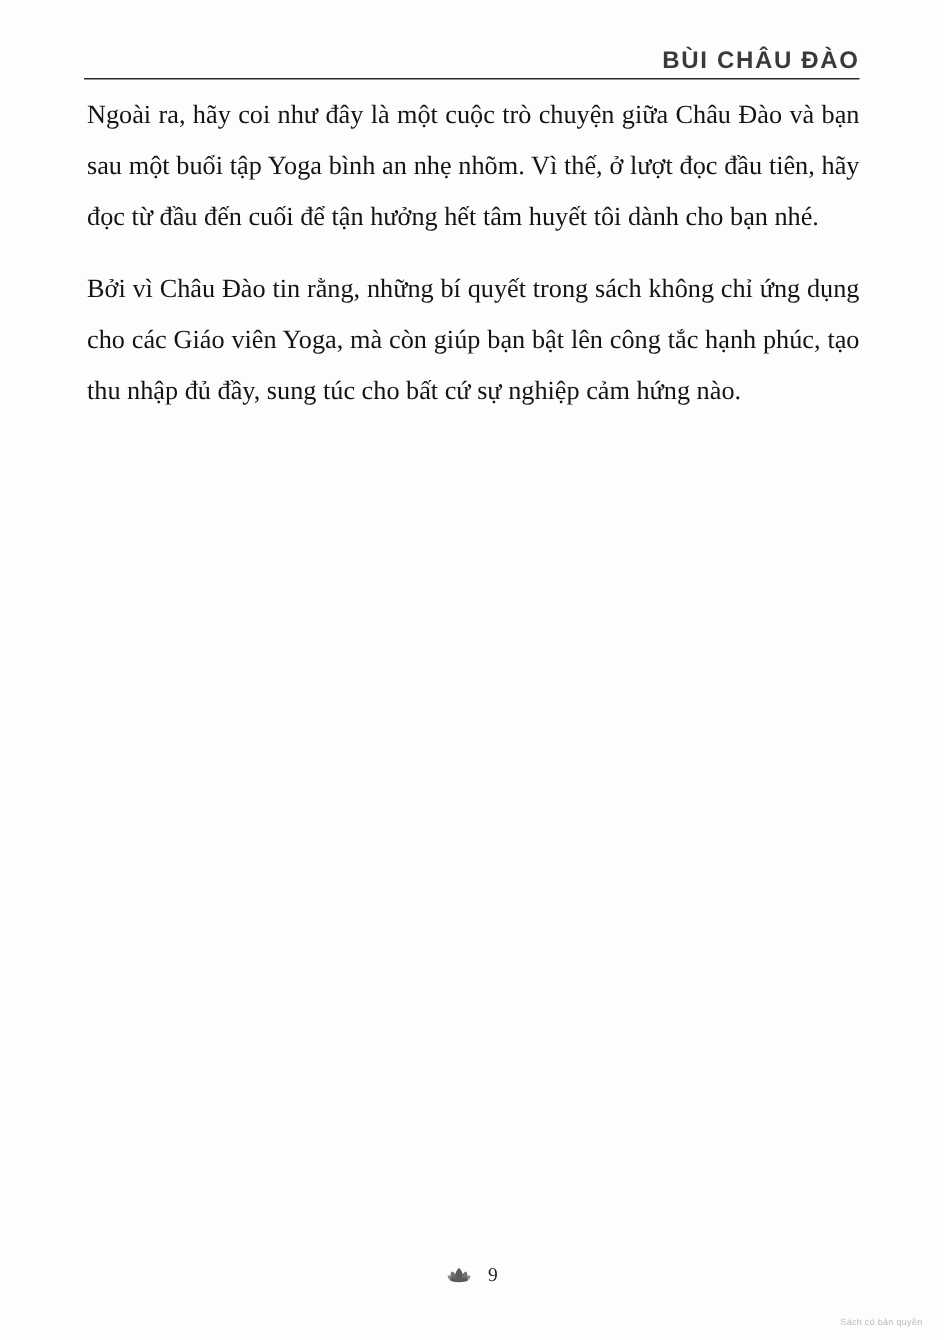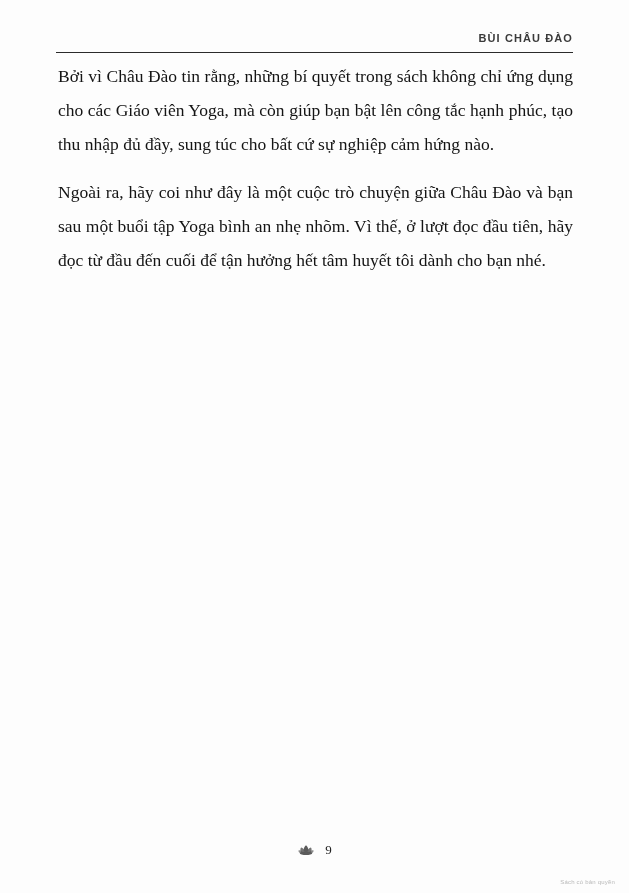--- a/index.html
+++ b/index.html
@@ -19,21 +19,21 @@
     position: absolute;
     inset: 0;
     background: #fdfdfd;
   }
   
   .running-head {
     position: absolute;
     top: 32px;
     right: 56px;
     font-family: "Liberation Sans", sans-serif;
-    font-size: 11px;
+    font-size: 16px;
     letter-spacing: 1.1px;
     font-weight: 700;
     color: #3a3a3a;
     text-transform: uppercase;
     margin-left: 46px;
   }
   .rule {
     position: absolute;
     top: 52px;
     left: 56px;
@@ -96,22 +96,22 @@
 </head>
 <body>
 
 <div class="page">
 
   <div class="running-head">BÙI CHÂU ĐÀO</div>
 
   <div class="rule"></div>
 
   <div class="content">
+    <p class="para">Ngoài ra, hãy coi như đây là một cuộc trò chuyện giữa Châu Đào và bạn sau một buổi tập Yoga bình an nhẹ nhõm. Vì thế, ở lượt đọc đầu tiên, hãy đọc từ đầu đến cuối để tận hưởng hết tâm huyết tôi dành cho bạn nhé.</p>
     <p class="para">Bởi vì Châu Đào tin rằng, những bí quyết trong sách không chỉ ứng dụng cho các Giáo viên Yoga, mà còn giúp bạn bật lên công tắc hạnh phúc, tạo thu nhập đủ đầy, sung túc cho bất cứ sự nghiệp cảm hứng nào.</p>
-    <p class="para">Ngoài ra, hãy coi như đây là một cuộc trò chuyện giữa Châu Đào và bạn sau một buổi tập Yoga bình an nhẹ nhõm. Vì thế, ở lượt đọc đầu tiên, hãy đọc từ đầu đến cuối để tận hưởng hết tâm huyết tôi dành cho bạn nhé.</p>
   </div>
 
   <div class="folio">
     <span class="folio-wrap">
       <span class="ornament">
         <svg width="18" height="13" viewBox="0 0 18 13" aria-hidden="true">
           <g fill="#5b5b5b">
             <ellipse cx="9" cy="10.2" rx="6.2" ry="1.7"></ellipse>
             <path d="M9 2.2c1.5 1.4 2.4 3.1 2.4 5.2 0 1.1-1 1.9-2.4 1.9s-2.4-.8-2.4-1.9c0-2.1.9-3.8 2.4-5.2z"></path>
             <path d="M4.1 4.6c1.8.6 3 1.7 3.6 3.3.3.8-.3 1.6-1.4 1.8-1.1.2-2.2-.3-2.5-1.1-.6-1.6-.5-3 .3-4z" opacity="0.85"></path>

